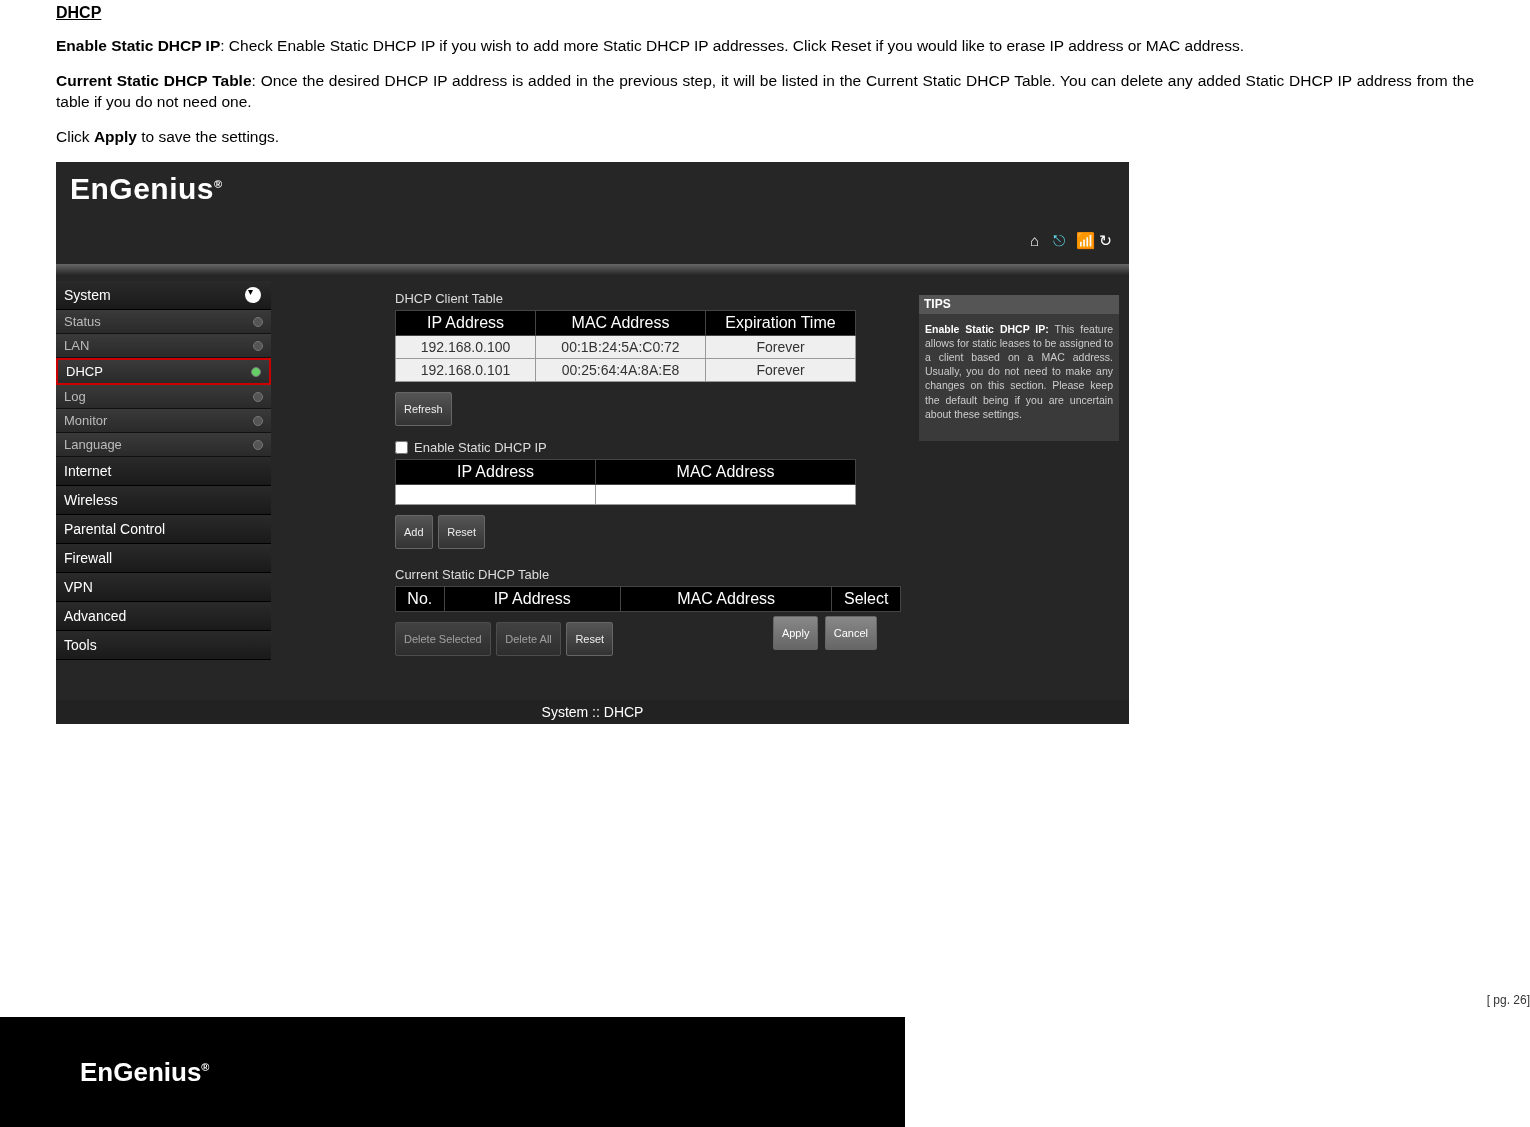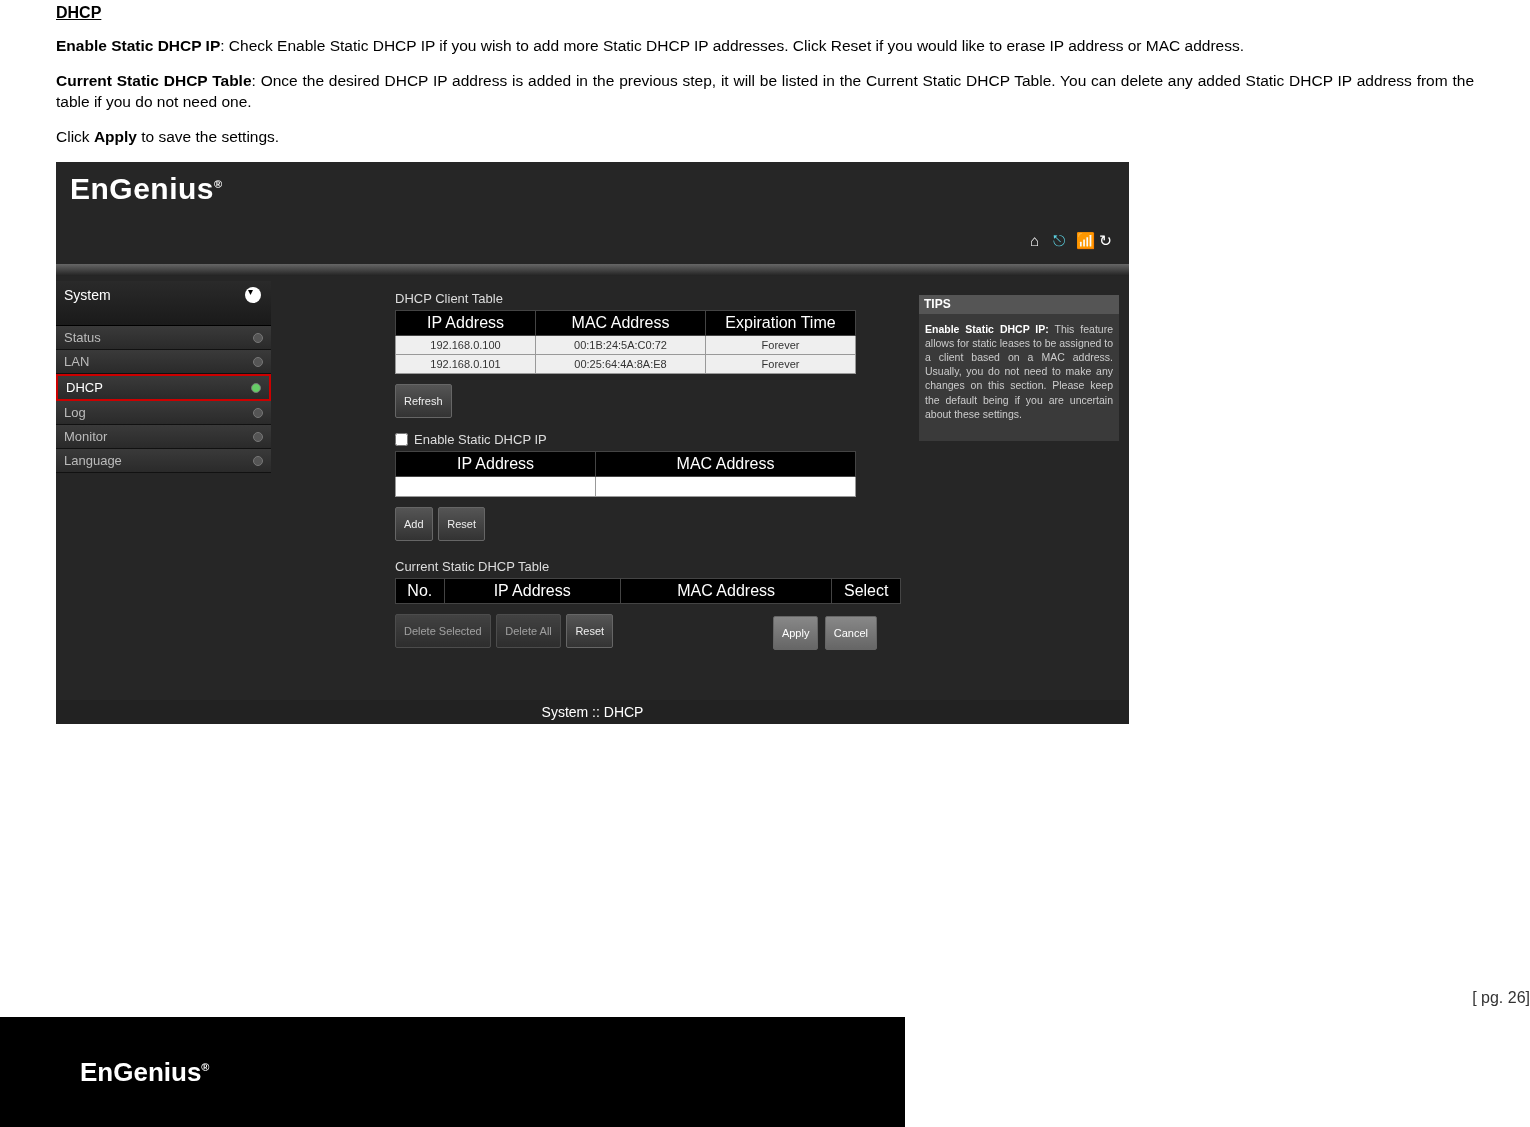--- a/index.html
+++ b/index.html
@@ -8,49 +8,49 @@
 .doc h3 { font-size:16px; font-weight:bold; text-decoration:underline; margin-bottom:14px; }
 .doc p { line-height:1.35; margin-bottom:14px; text-align:justify; }
 .bold { font-weight:bold; }
 .screenshot { margin-top:8px; width:1073px; height:562px; background:#262626; position:relative; }
 .logo-top { position:absolute; top:10px; left:14px; font-size:30px; font-weight:bold; color:#fff; letter-spacing:0.5px; }
 .logo-top .reg { font-size:11px; vertical-align:super; color:#fff; }
 .topbar { position:absolute; top:70px; right:10px; color:#fff; display:flex; gap:3px; align-items:center; }
 .topbar .ticon { width:20px; height:18px; display:inline-block; }
 .gradbar { position:absolute; top:102px; left:0; right:0; height:12px; background:linear-gradient(#666,#222); }
 .sidebar { position:absolute; top:119px; left:0; width:215px; }
-.sidecat { background:linear-gradient(#2a2a2a,#1a1a1a); color:#fff; font-size:14px; padding:6px 10px 22px 8px; border-bottom:1px solid #000; position:relative; }
+.sidecat { background:linear-gradient(#2a2a2a,#1a1a1a); color:#fff; font-size:14px; padding:6px 10px 6px 8px; border-bottom:1px solid #000; position:relative; }
 .sys { display:flex; justify-content:space-between; align-items:center; }
 .exps { width:16px; height:16px; border-radius:8px; background:#fff; display:inline-block; position:relative; }
 .exps:after { content:"▾"; color:#000; font-size:10px; position:absolute; left:3px; top:-1px; }
 .sidesub { background:linear-gradient(#3a3a3a,#2a2a2a); color:#bbb; font-size:13px; padding:4px 8px; border-bottom:1px solid #111; position:relative; }
 .sidesub .dot { position:absolute; right:8px; top:7px; width:10px; height:10px; border-radius:5px; background:#555; border:1px solid #777; }
 .sidesub.active { border:2px solid #c00; color:#fff; }
 .sidesub.active .dot { background:#6c6; }
 .content { position:absolute; top:119px; left:225px; width:620px; color:#fff; font-size:13px; }
 .sect { color:#ddd; margin:10px 0 4px 114px; }
 .tbl { border-collapse:collapse; margin-left:114px; }
 .tbl th { background:#000; color:#fff; font-weight:normal; font-size:16px; padding:3px 6px; border:1px solid #444; }
-.tbl td { background:#efefef; color:#333; font-size:11px; padding:3px 6px; border:1px solid #999; text-align:center; }
+.tbl td { background:#efefef; color:#333; font-size:14px; padding:3px 6px; border:1px solid #999; text-align:center; }
 .btn { display:inline-block; background:linear-gradient(#555,#333); color:#eee; font-size:11px; padding:10px 8px; border:1px solid #666; border-radius:2px; margin:6px 2px 0 0; }
 .btnrow { margin-left:114px; margin-top:4px; }
 .chk { margin:14px 0 4px 114px; color:#ddd; font-size:13px; display:flex; align-items:center; gap:6px; }
 .chk input { width:13px; height:13px; }
 .input-row td { background:#fff; height:20px; }
 .tips { position:absolute; top:133px; right:10px; width:200px; background:#3a3a3a; color:#ccc; font-size:10.5px; padding:6px; line-height:1.25; }
 .tips-title { background:#555; color:#fff; font-weight:bold; padding:2px 5px; margin:-6px -6px 6px -6px; font-size:12px; }
 .tips b { color:#fff; font-size:10.5px; }
 .applyrow { position:absolute; right:250px; bottom:74px; }
 .applyrow .btn { background:linear-gradient(#888,#666); color:#fff; }
 .breadcrumb { position:absolute; bottom:0; left:0; right:0; text-align:center; color:#fff; background:#222; padding:4px 0; font-size:14px; }
 .footer { position:absolute; bottom:0; left:0; right:0; height:145px; }
 .foot-black { position:absolute; bottom:0; left:0; width:905px; height:110px; background:#000; display:flex; align-items:center; padding-left:80px; }
 .foot-logo { color:#fff; font-size:26px; font-weight:bold; }
 .foot-logo .reg { font-size:11px; vertical-align:super; }
-.pgnum { position:absolute; bottom:120px; right:0; font-size:16px; color:#333; }
+.pgnum { position:absolute; bottom:120px; right:0; font-size:12px; color:#333; }
 </style>
 </head>
 <body>
 
 <div class="doc">
   <h3>DHCP</h3>
   <p><span class="bold">Enable Static DHCP IP</span><span>: Check Enable Static DHCP IP if you wish to add more Static DHCP IP addresses. Click Reset if you would like to erase IP address or MAC address.</span></p>
   <p><span class="bold">Current Static DHCP Table</span><span>: Once the desired DHCP IP address is added in the previous step, it will be listed in the Current Static DHCP Table. You can delete any added Static DHCP IP address from the table if you do not need one.</span></p>
   <p><span>Click </span><span class="bold">Apply</span><span> to save the settings.</span></p>
 
@@ -69,20 +69,29 @@
         <span>System</span>
         <span class="exps"></span>
       </div>
       <div id="subs-mount">
           <div class="sidesub">Status<span class="dot"></span></div>
           <div class="sidesub">LAN<span class="dot"></span></div>
           <div class="sidesub active">DHCP<span class="dot"></span></div>
           <div class="sidesub">Log<span class="dot"></span></div>
           <div class="sidesub">Monitor<span class="dot"></span></div>
           <div class="sidesub">Language<span class="dot"></span></div>
+        </div>
+      <div id="cats-mount">
+          <div class="sidecat">Internet</div>
+          <div class="sidecat">Wireless</div>
+          <div class="sidecat">Parental Control</div>
+          <div class="sidecat">Firewall</div>
+          <div class="sidecat">VPN</div>
+          <div class="sidecat">Advanced</div>
+          <div class="sidecat">Tools</div>
         </div>
     </div>
 
     <div class="content">
       <div class="sect">DHCP Client Table</div>
       <table class="tbl">
         <tbody>
             <tr>
           <th style="width:140px">IP Address</th>
           <th style="width:170px">MAC Address</th>

